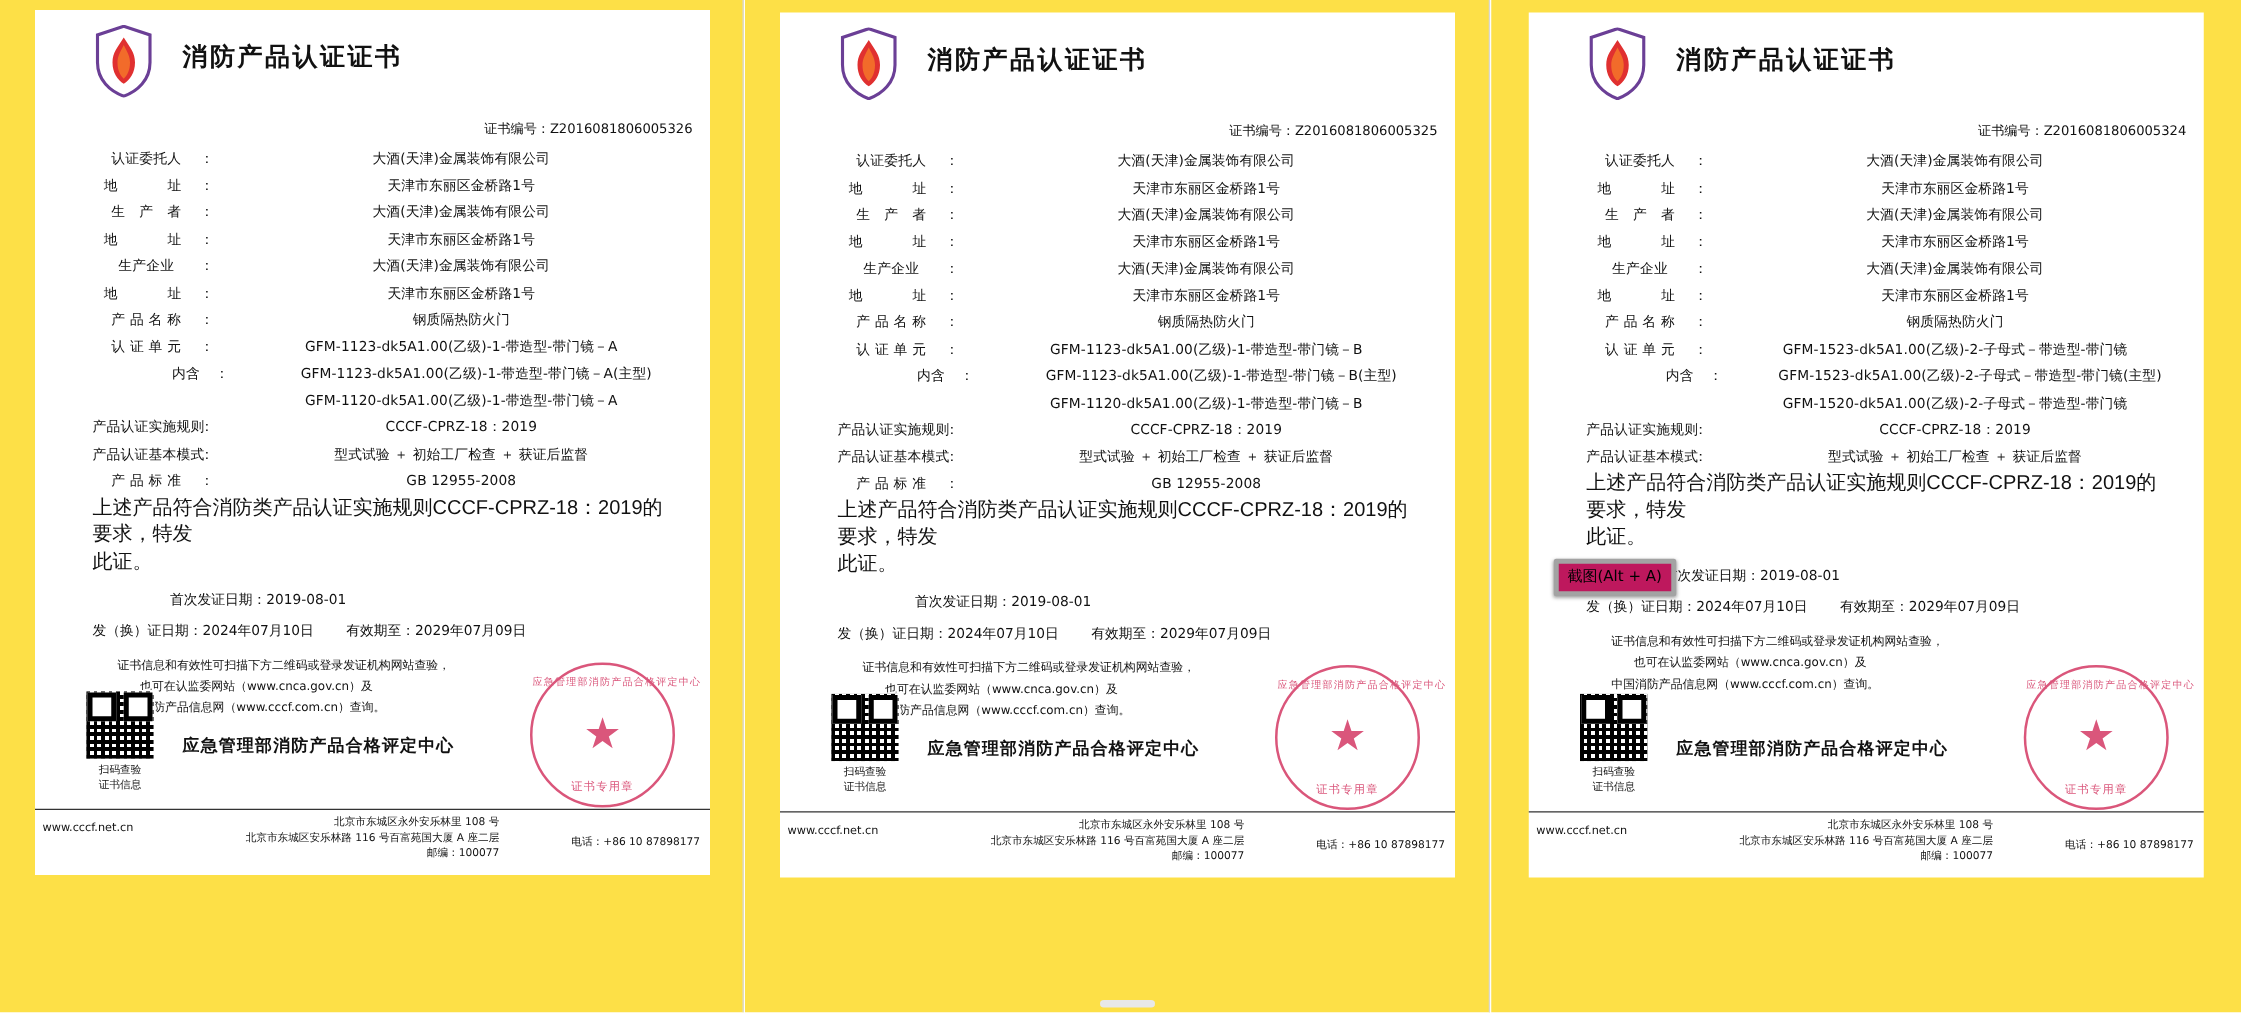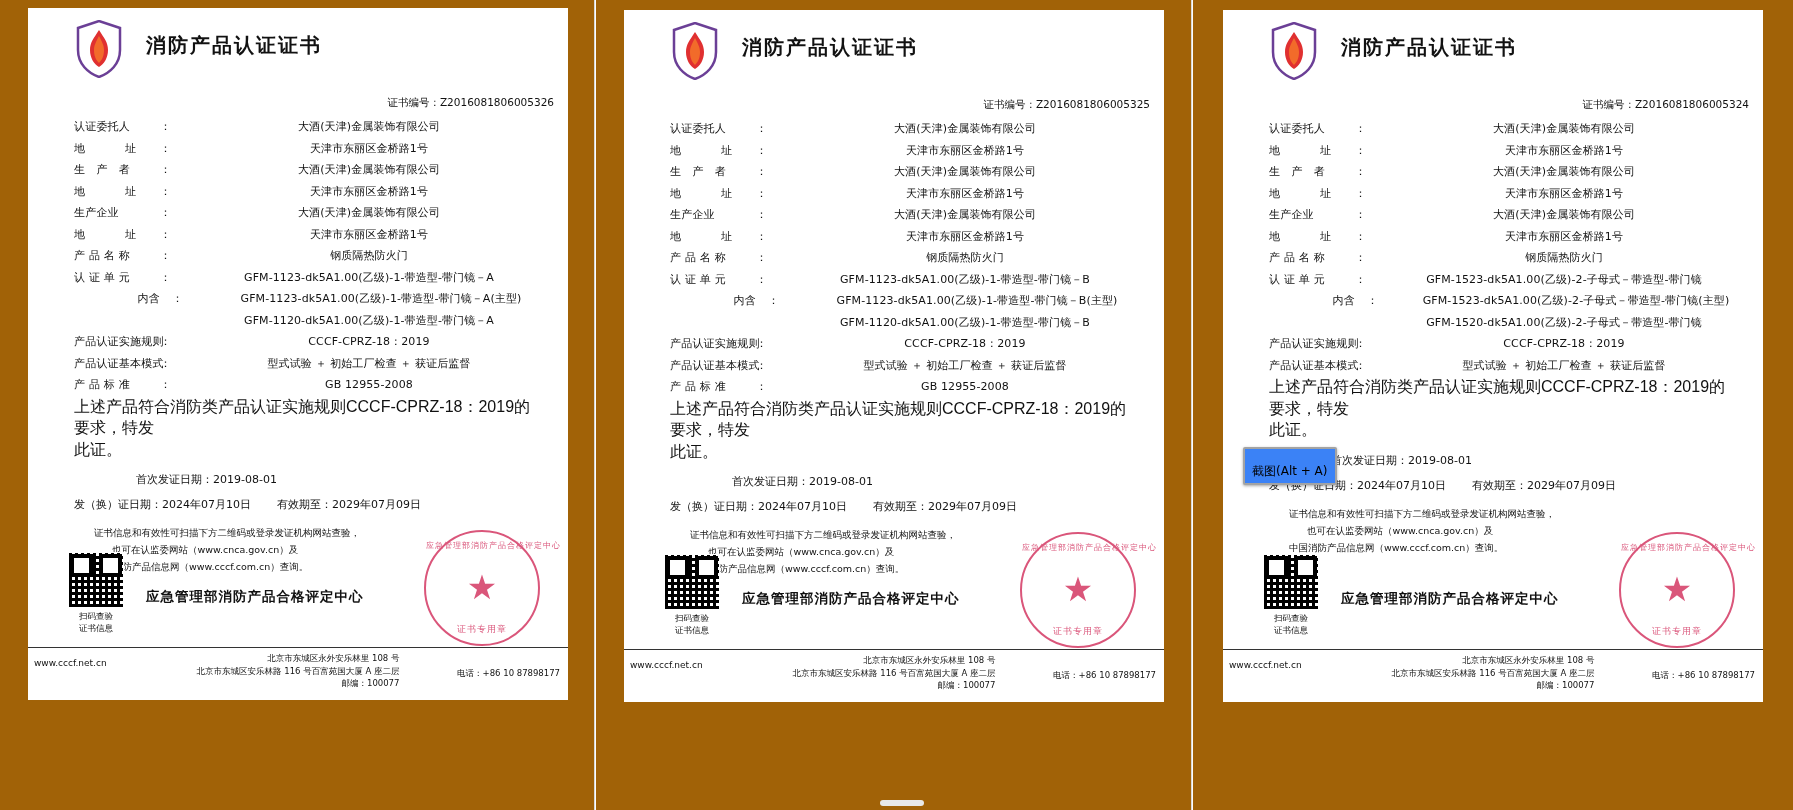--- a/index.html
+++ b/index.html
@@ -13,21 +13,21 @@
   }
   .stage {
     position: relative;
     width: 1793px;
     height: 810px;
     background: #fdfdfd;
   }
   .cert {
     position: absolute;
     top: 0;
-    background: #a16207;
+    background: #fde047;
     box-sizing: border-box;
     overflow: hidden;
   }
   .cert.c0 { left: 0px;    width: 595px; height: 810px; border-right: 1px solid #d8d8d8; }
   .cert.c1 { left: 596px;  width: 596px; height: 810px; border-right: 1px solid #d8d8d8; }
   .cert.c2 { left: 1193px; width: 600px; height: 810px; }
 
   .paper {
     position: absolute;
     background: #ffffff;
@@ -84,20 +84,21 @@
     font-size: 11px;
     color: #111;
     line-height: 21.5px;
     padding-left: 46px;
   }
   .row .lbl {
     width: 86px;
     flex: 0 0 86px;
     white-space: nowrap;
     letter-spacing: 0.2px;
+    text-align: center;
   }
   .row .lbl.sp { letter-spacing: 6px; }
   .row .colon {
     width: 10px;
     flex: 0 0 10px;
     text-align: left;
   }
   .row .val {
     flex: 1 1 auto;
     white-space: nowrap;
@@ -260,24 +261,24 @@
     position: absolute;
     right: 8px; top: 20px;
     white-space: nowrap;
   }
 
   
   .snip-tip {
     position: absolute;
     left: 1243px;
     top: 447px;
-    background: #3b82f6;
-    border: 2px solid #a3a3a3;
+    background: #be185d;
+    border: 4px solid #a3a3a3;
     box-shadow: 0 1px 3px rgba(0,0,0,.35);
-    padding: 14px 7px 3px 7px;
+    padding: 2px 7px 3px 7px;
     font-family: "DejaVu Sans", "Liberation Sans", sans-serif;
     font-size: 12px;
     color: #000;
     white-space: nowrap;
     border-radius: 2px;
   }
   .scrollmark {
     position: absolute;
     left: 880px;
     top: 800px;

